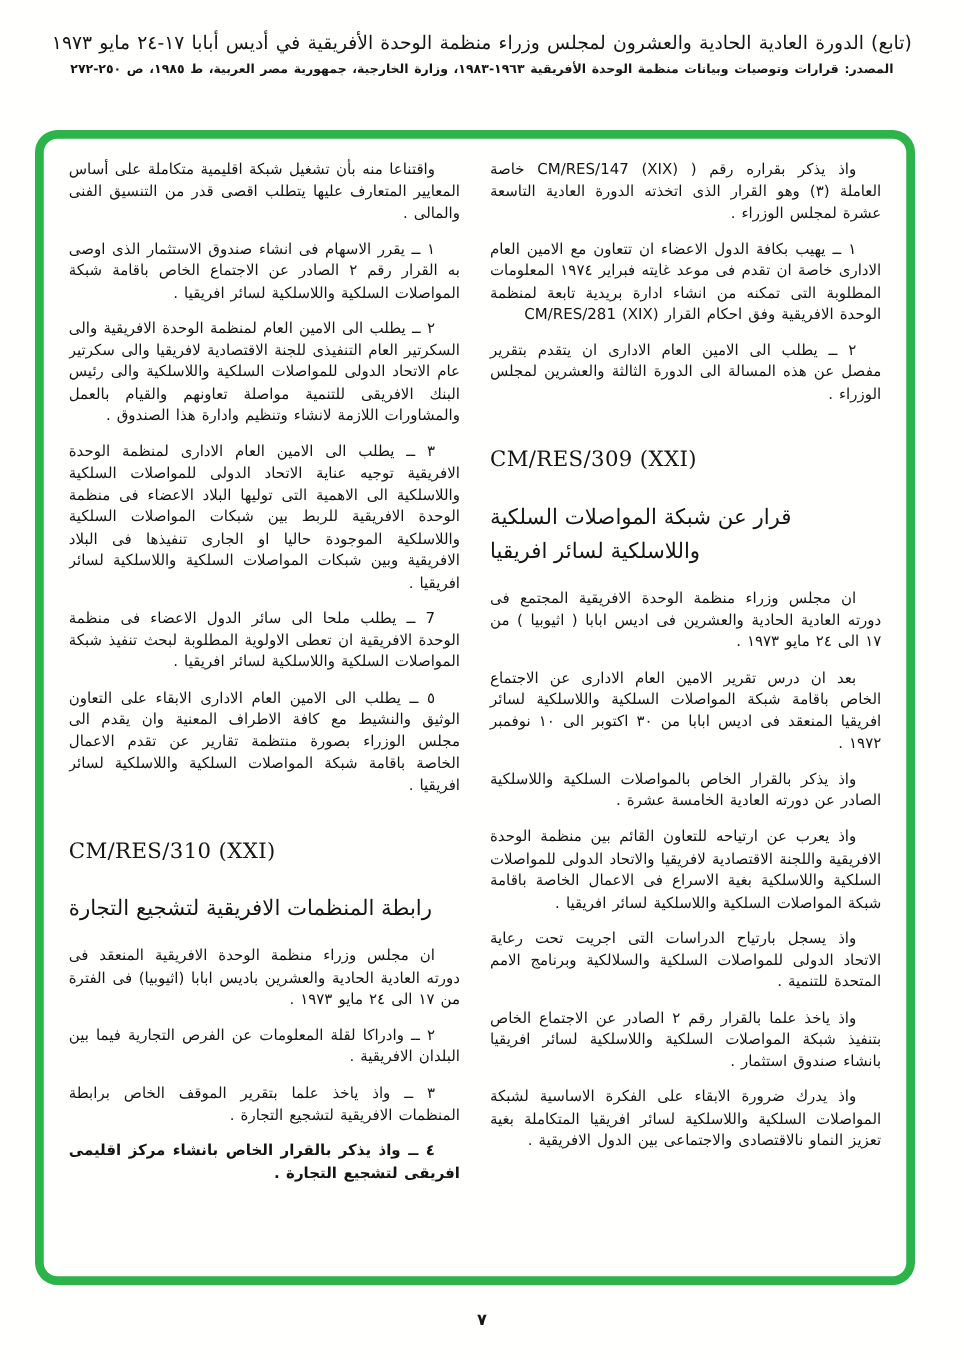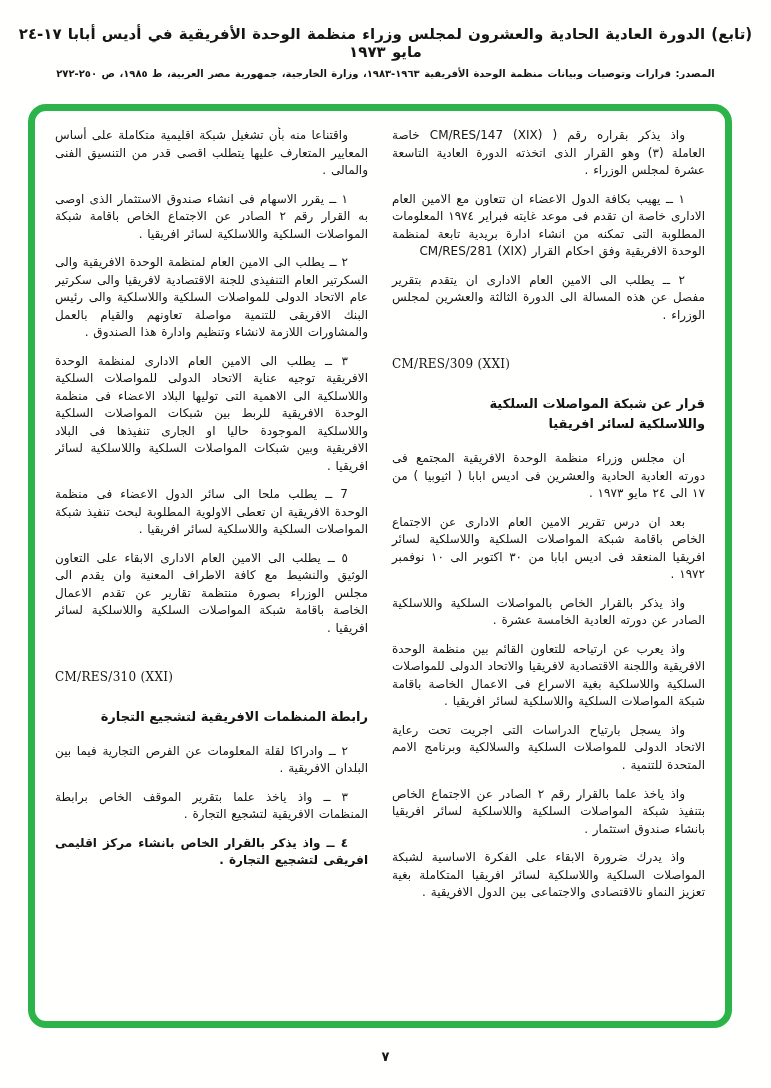--- a/index.html
+++ b/index.html
@@ -5,43 +5,43 @@
   html,body{margin:0;padding:0;}
   body{
     width:771px;height:1088px;background:#ffffff;color:#151515;
     font-family:"DejaVu Sans",sans-serif;
     -webkit-font-smoothing:antialiased;
   }
   .page{position:relative;width:771px;height:1088px;overflow:hidden;background:#fffffe;}
 
   
   .hdr{direction:rtl;text-align:center;padding-top:25px;}
-  .hdr-l1{font-size:15px;font-weight:bold;letter-spacing:0;word-spacing:1px;padding:0 18px;}
+  .hdr-l1{font-size:15px;font-weight:normal;letter-spacing:0;word-spacing:1px;padding:0 18px;}
   .hdr-l2{font-size:10px;font-weight:bold;margin-top:7px;word-spacing:1px;padding:0 10px;}
 
   
   .frame{
     position:absolute;left:28px;top:104px;width:704px;height:924px;
     box-sizing:border-box;border:7px solid #2cb34a;border-radius:18px;
     background:#fffffe;padding:16px 20px 8px 20px;
   }
   .cols{display:flex;direction:rtl;gap:24px;height:100%;overflow:hidden;}
   .col{flex:1 1 0;direction:rtl;text-align:justify;font-size:12px;line-height:1.46;}
 
   .para{margin:0 0 11px 0;text-indent:20px;word-spacing:1px;}
   .para.bold{font-weight:bold;}
   .code{
     direction:ltr;text-align:left;text-indent:0;
-    font-family:"DejaVu Serif",serif;font-size:12px;letter-spacing:.3px;
+    font-family:"DejaVu Serif",serif;font-size:17px;letter-spacing:.3px;
     margin:32px 0 20px 0;
   }
   .col > .code:first-child{margin-top:0;}
   .title{
-    font-weight:bold;text-align:right;text-indent:0;
-    font-size:13px;line-height:1.6;margin:0 0 15px 0;white-space:pre-line;
+    font-weight:normal;text-align:left;text-indent:0;
+    font-size:17px;line-height:1.6;margin:0 0 15px 0;white-space:pre-line;
   }
 
   
   .pageno{
     position:absolute;left:0;right:0;bottom:24px;text-align:center;
     font-size:13px;font-weight:bold;
   }
 </style>
 </head>
 <body>
@@ -72,20 +72,21 @@
         </section>
       <section class="col" id="col-left">
           <div class="para">واقتناعا منه بأن تشغيل شبكة اقليمية متكاملة على أساس المعايير المتعارف عليها يتطلب اقصى قدر من التنسيق الفنى والمالى .</div>
           <div class="para">١ ــ يقرر الاسهام فى انشاء صندوق الاستثمار الذى اوصى به القرار رقم ٢ الصادر عن الاجتماع الخاص باقامة شبكة المواصلات السلكية واللاسلكية لسائر افريقيا .</div>
           <div class="para">٢ ــ يطلب الى الامين العام لمنظمة الوحدة الافريقية والى السكرتير العام التنفيذى للجنة الاقتصادية لافريقيا والى سكرتير عام الاتحاد الدولى للمواصلات السلكية واللاسلكية والى رئيس البنك الافريقى للتنمية مواصلة تعاونهم والقيام بالعمل والمشاورات اللازمة لانشاء وتنظيم وادارة هذا الصندوق .</div>
           <div class="para">٣ ــ يطلب الى الامين العام الادارى لمنظمة الوحدة الافريقية توجيه عناية الاتحاد الدولى للمواصلات السلكية واللاسلكية الى الاهمية التى توليها البلاد الاعضاء فى منظمة الوحدة الافريقية للربط بين شبكات المواصلات السلكية واللاسلكية الموجودة حاليا او الجارى تنفيذها فى البلاد الافريقية وبين شبكات المواصلات السلكية واللاسلكية لسائر افريقيا .</div>
           <div class="para">7 ــ يطلب ملحا الى سائر الدول الاعضاء فى منظمة الوحدة الافريقية ان تعطى الاولوية المطلوبة لبحث تنفيذ شبكة المواصلات السلكية واللاسلكية لسائر افريقيا .</div>
           <div class="para">٥ ــ يطلب الى الامين العام الادارى الابقاء على التعاون الوثيق والنشيط مع كافة الاطراف المعنية وان يقدم الى مجلس الوزراء بصورة منتظمة تقارير عن تقدم الاعمال الخاصة باقامة شبكة المواصلات السلكية واللاسلكية لسائر افريقيا .</div>
           <div class="code">CM/RES/310 (XXI)</div>
           <div class="title">رابطة المنظمات الافريقية لتشجيع التجارة</div>
+          <div class="para">ان مجلس وزراء منظمة الوحدة الافريقية المنعقد فى دورته العادية الحادية والعشرين باديس ابابا (اثيوبيا) فى الفترة من ١٧ الى ٢٤ مايو ١٩٧٣ .</div>
           <div class="para">٢ ــ وادراكا لقلة المعلومات عن الفرص التجارية فيما بين البلدان الافريقية .</div>
           <div class="para">٣ ــ واذ ياخذ علما بتقرير الموقف الخاص برابطة المنظمات الافريقية لتشجيع التجارة .</div>
           <div class="para bold">٤ ــ واذ يذكر بالقرار الخاص بانشاء مركز اقليمى افريقى لتشجيع التجارة .</div>
         </section>
     </div>
   </div>
 
   <footer class="pageno">٧</footer>
 
 </div>

